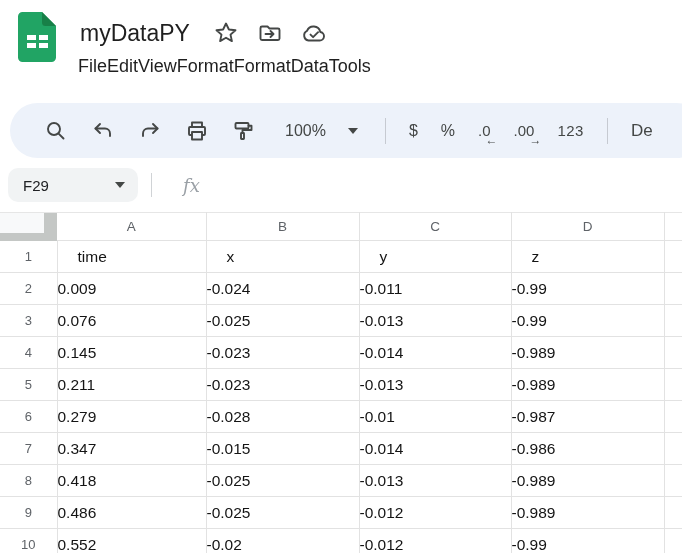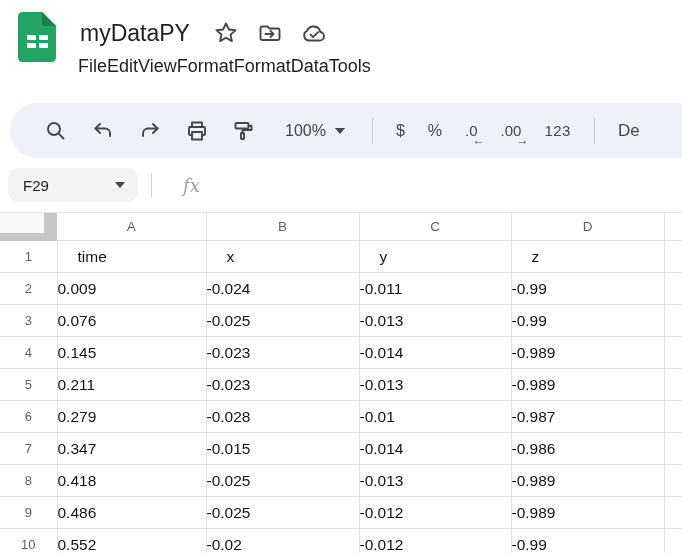--- a/index.html
+++ b/index.html
@@ -14,21 +14,21 @@
   .doc-title { font-size:23px; color:#1f1f1f; margin-right:22px; }
   .tb-icon { display:flex; align-items:center; justify-content:center; width:28px; height:28px; margin-right:16px; cursor:pointer; }
   .menubar { position:absolute; left:78px; top:56px; display:flex; }
   .menu-item { font-size:18px; color:#1f1f1f; cursor:pointer; white-space:nowrap; }
 
   
   .toolbar { position:absolute; left:10px; top:103px; width:694px; height:55px;
              background:#edf2fa; border-radius:28px; display:flex; align-items:center;
              padding-left:34px; column-gap:23px; color:#444746; }
   .tbtn { display:flex; align-items:center; justify-content:center; cursor:pointer; flex:none; }
-  .zoom-ctl { display:flex; align-items:center; gap:9px; margin-left:6px; margin-right:4px; cursor:pointer; }
+  .zoom-ctl { display:flex; align-items:center; gap:22px; margin-left:6px; margin-right:4px; cursor:pointer; }
   .zoom-val { font-size:16px; color:#444746; }
   .caret { width:0; height:0; border-left:5px solid transparent; border-right:5px solid transparent;
            border-top:6px solid #444746; }
   .tdivider { width:1px; height:26px; background:#c6cad1; flex:none; }
   .txt-btn { font-size:16px; color:#444746; }
   .dec-btn { position:relative; font-size:15px; color:#444746; }
   .dec-arrow { position:absolute; right:-7px; bottom:-8px; font-size:12px; }
   .fmt123 { font-size:15px; letter-spacing:.5px; }
   .font-sel { font-size:17px; }
 

